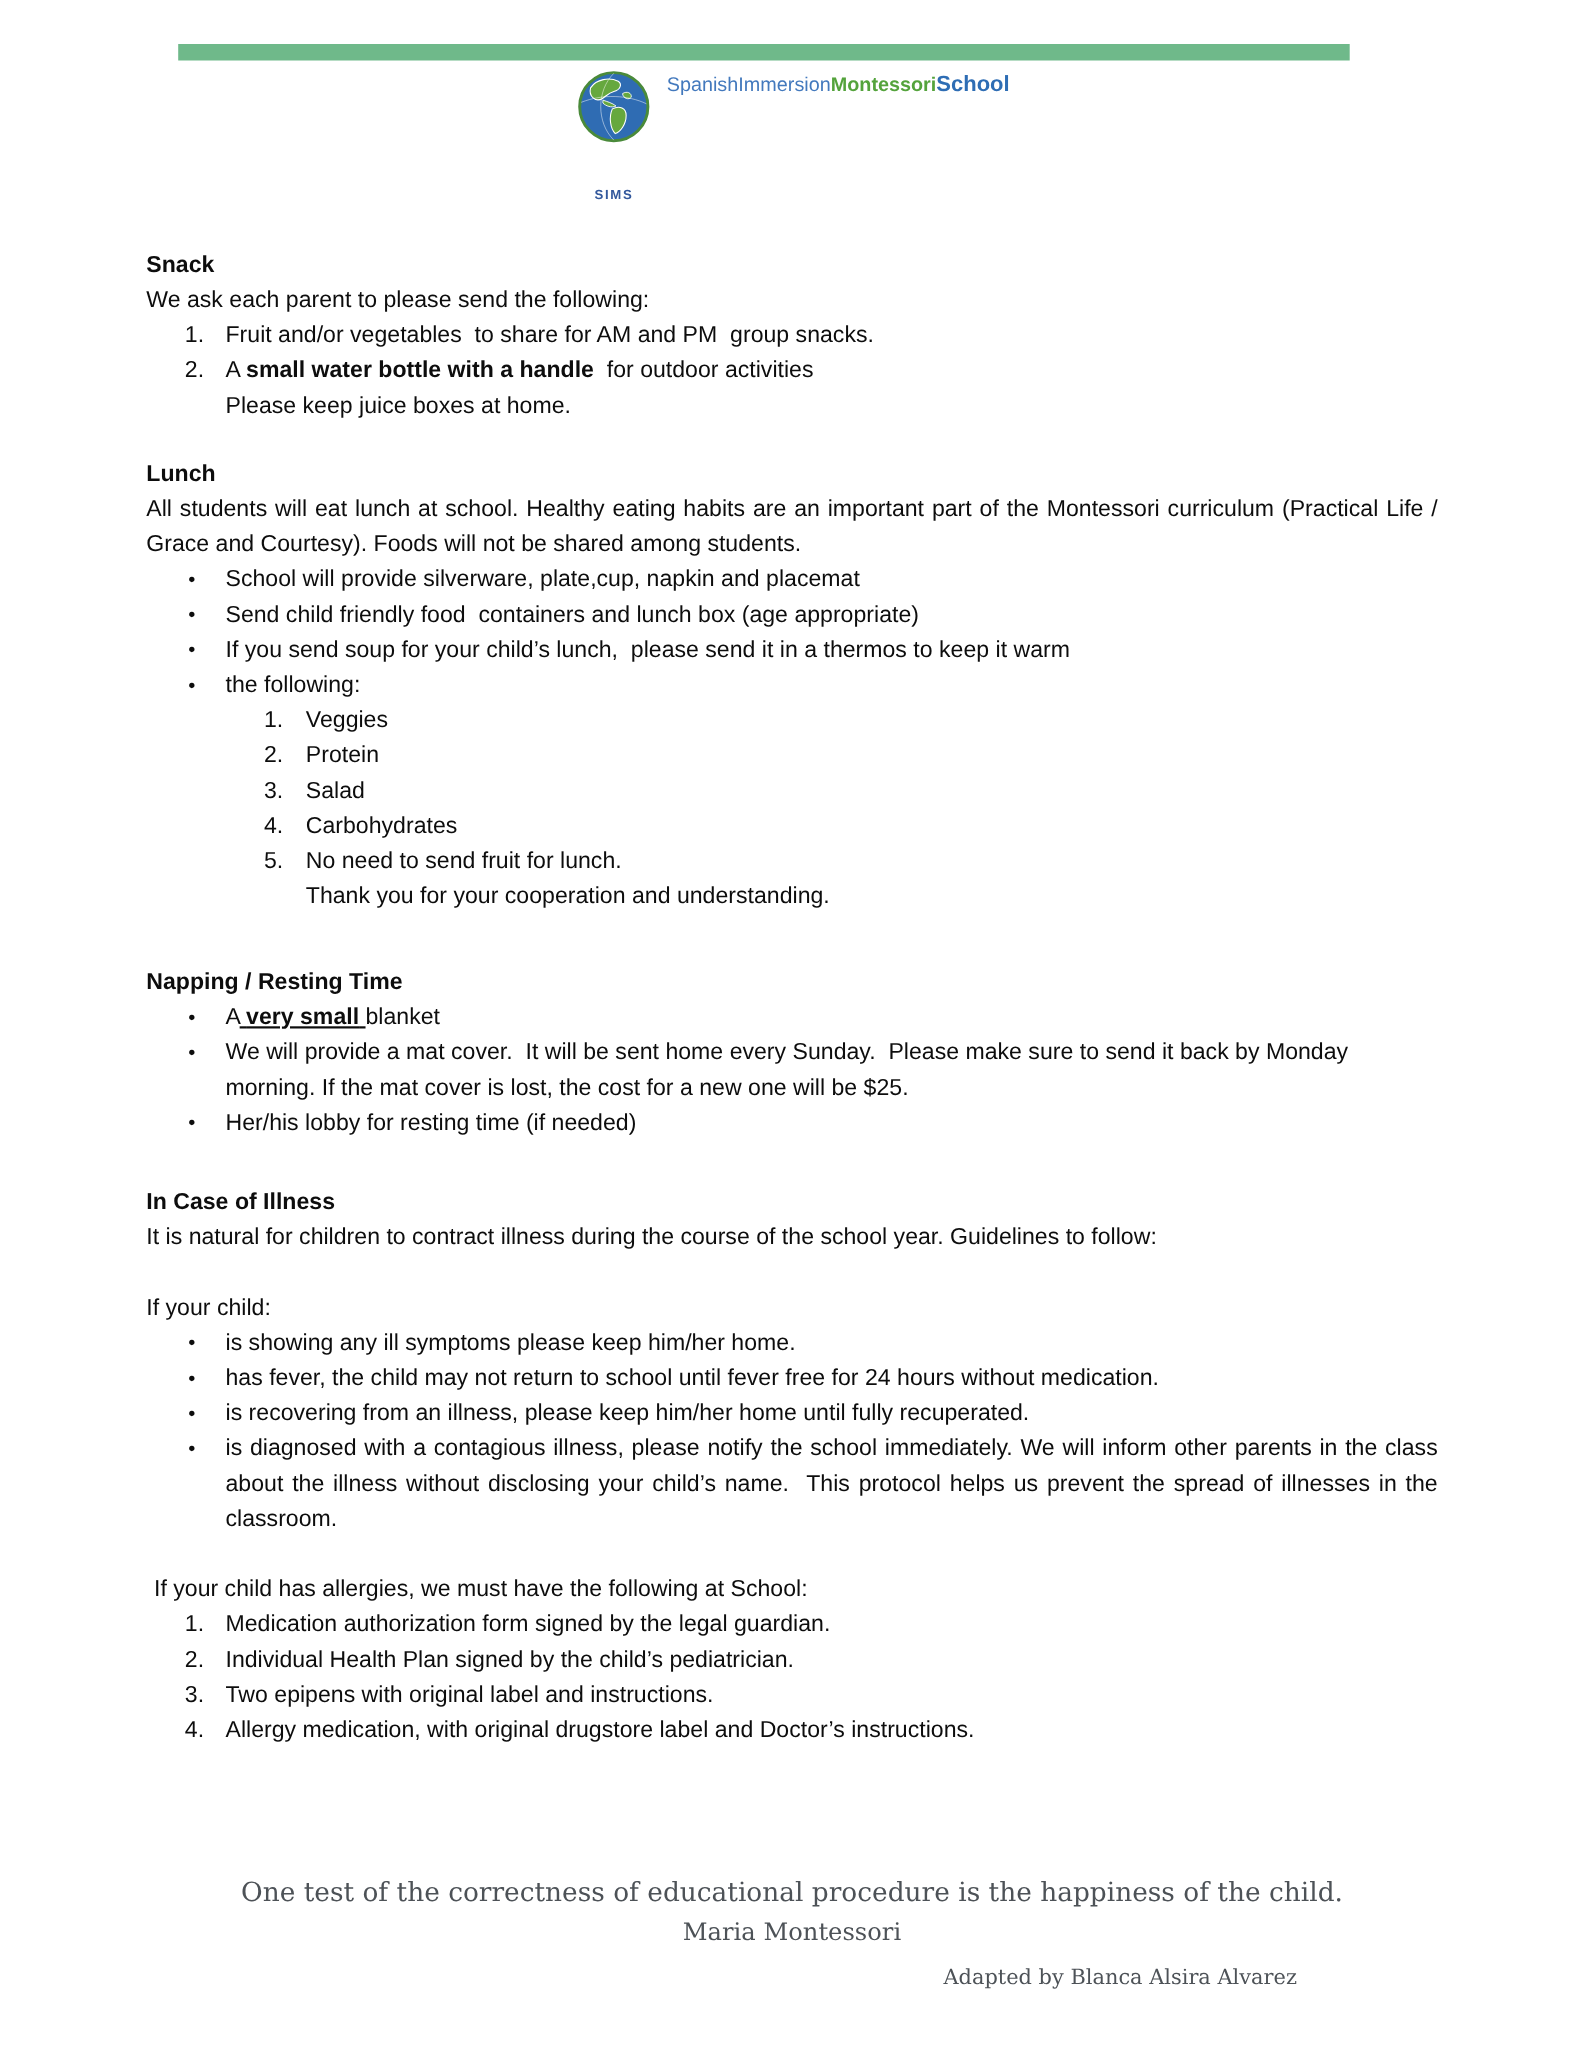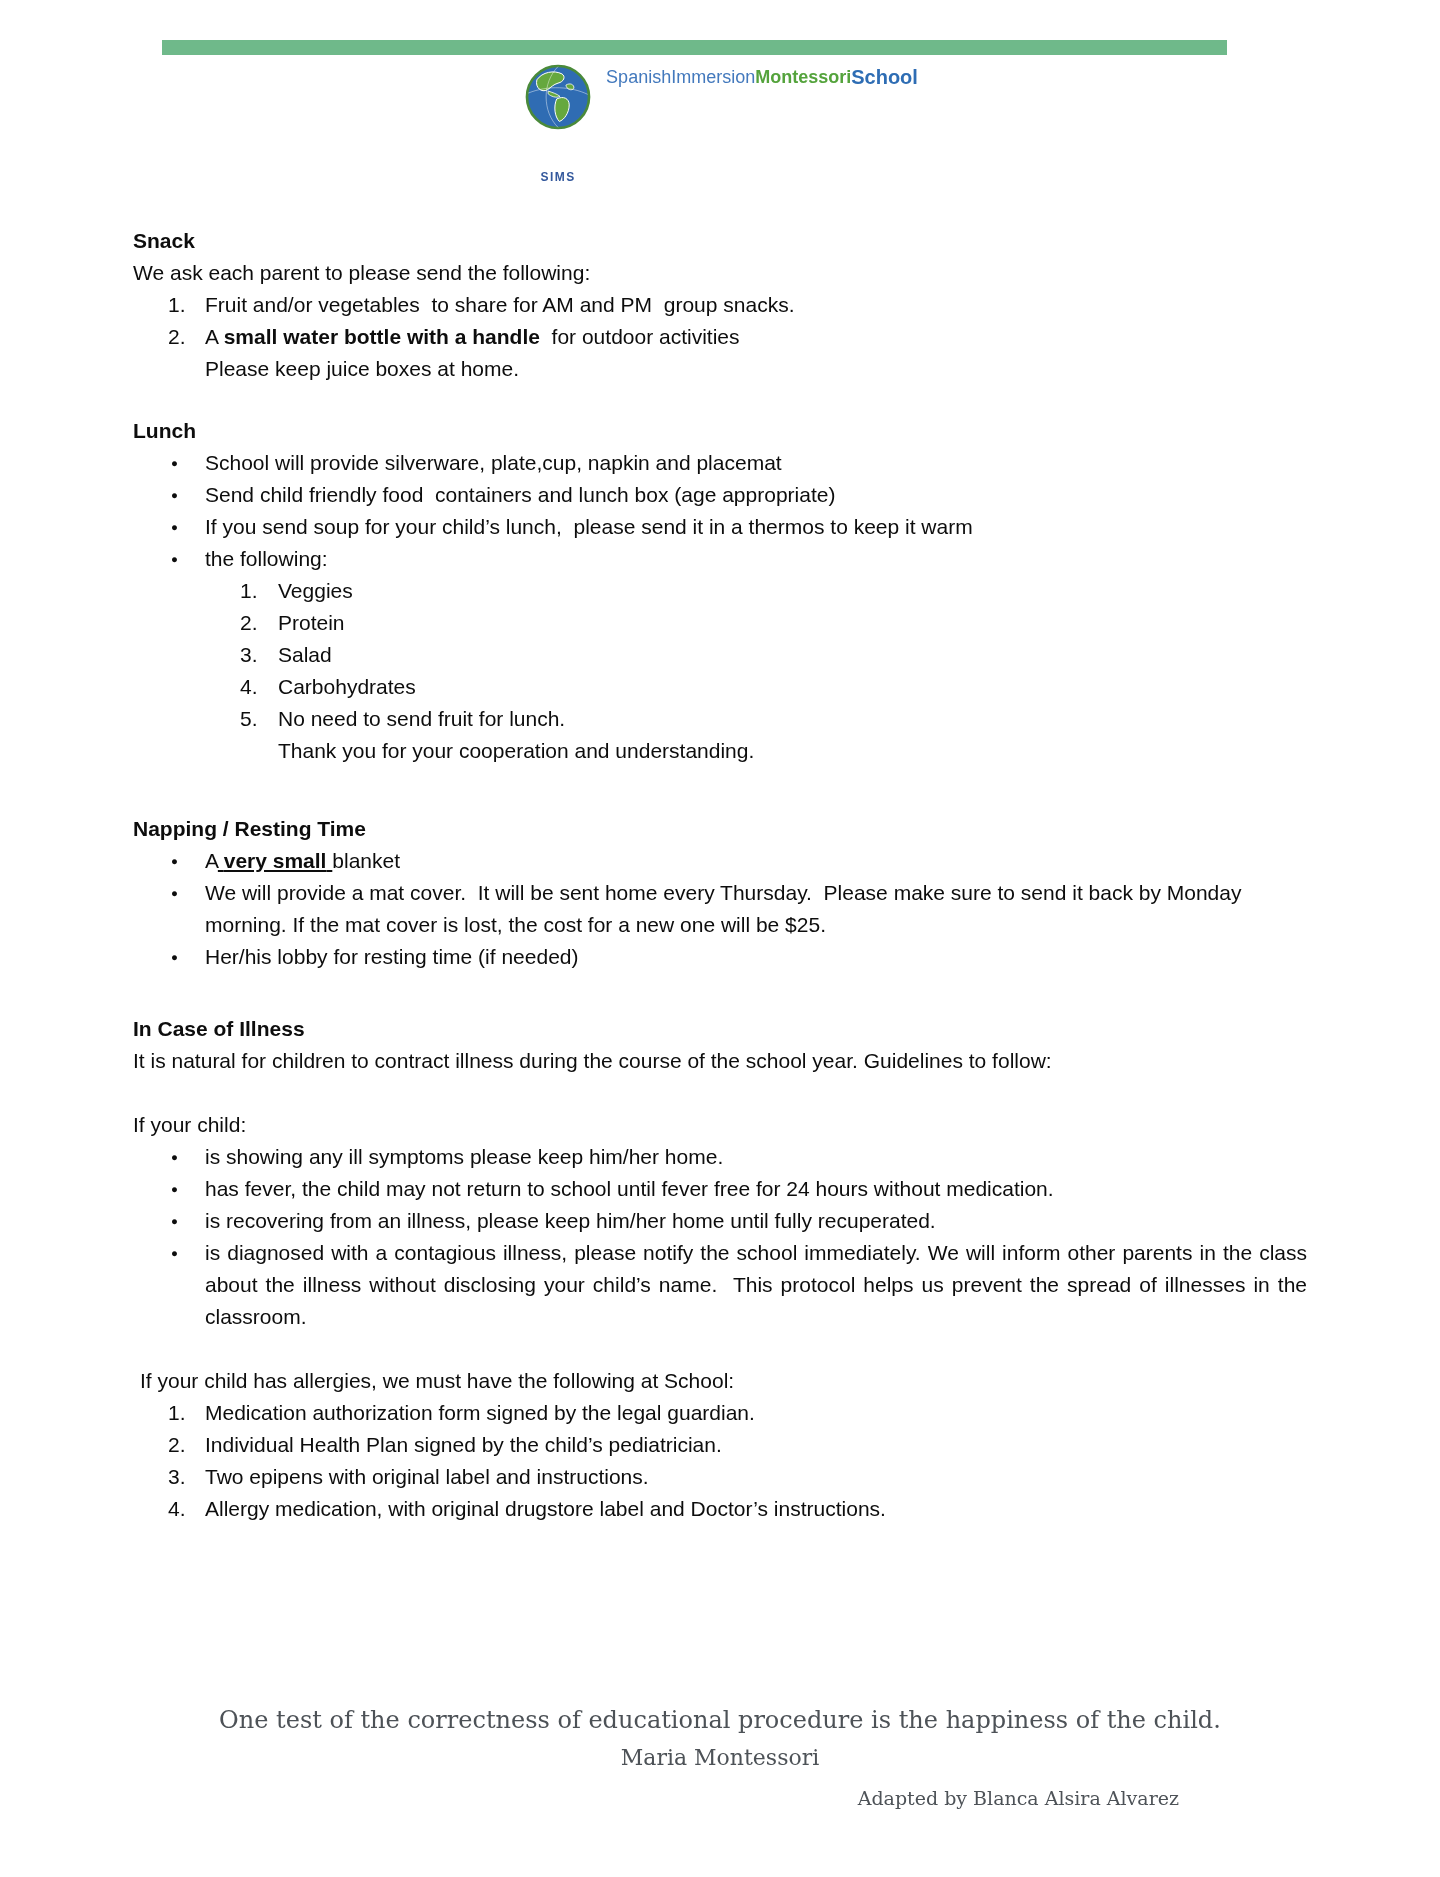--- a/index.html
+++ b/index.html
@@ -117,20 +117,21 @@
         <span class="marker">2.</span>
         <div class="item-text">
           <div class="pre"><span>A </span><b>small water bottle with a handle</b><span>  for outdoor activities</span></div>
           <div class="pre">Please keep juice boxes at home.</div>
         </div>
       </div>
     </div>
 
     <div>
       <div class="heading mt-lunch">Lunch</div>
+      <div class="pre justify">All students will eat lunch at school. Healthy eating habits are an important part of the Montessori curriculum (Practical Life / Grace and Courtesy). Foods will not be shared among students.</div>
       <div class="row">
         <span class="bullet-marker">●</span>
         <div class="item-text pre">School will provide silverware, plate,cup, napkin and placemat</div>
       </div>
       <div class="row">
         <span class="bullet-marker">●</span>
         <div class="item-text pre">Send child friendly food  containers and lunch box (age appropriate)</div>
       </div>
       <div class="row">
         <span class="bullet-marker">●</span>
@@ -170,21 +171,21 @@
     </div>
 
     <div>
       <div class="heading mt-napping">Napping / Resting Time</div>
       <div class="row">
         <span class="bullet-marker">●</span>
         <div class="item-text pre"><span>A</span><span class="ul"><span> </span><b>very small</b><span> </span></span><span>blanket</span></div>
       </div>
       <div class="row">
         <span class="bullet-marker">●</span>
-        <div class="item-text pre">We will provide a mat cover.  It will be sent home every Thursday.  Please make sure to send it back by Monday morning. If the mat cover is lost, the cost for a new one will be $25.</div>
+        <div class="item-text pre">We will provide a mat cover.  It will be sent home every Sunday.  Please make sure to send it back by Monday morning. If the mat cover is lost, the cost for a new one will be $25.</div>
       </div>
       <div class="row">
         <span class="bullet-marker">●</span>
         <div class="item-text pre">Her/his lobby for resting time (if needed)</div>
       </div>
     </div>
 
     <div>
       <div class="heading mt-illness">In Case of Illness</div>
       <div class="pre">It is natural for children to contract illness during the course of the school year. Guidelines to follow:</div>

